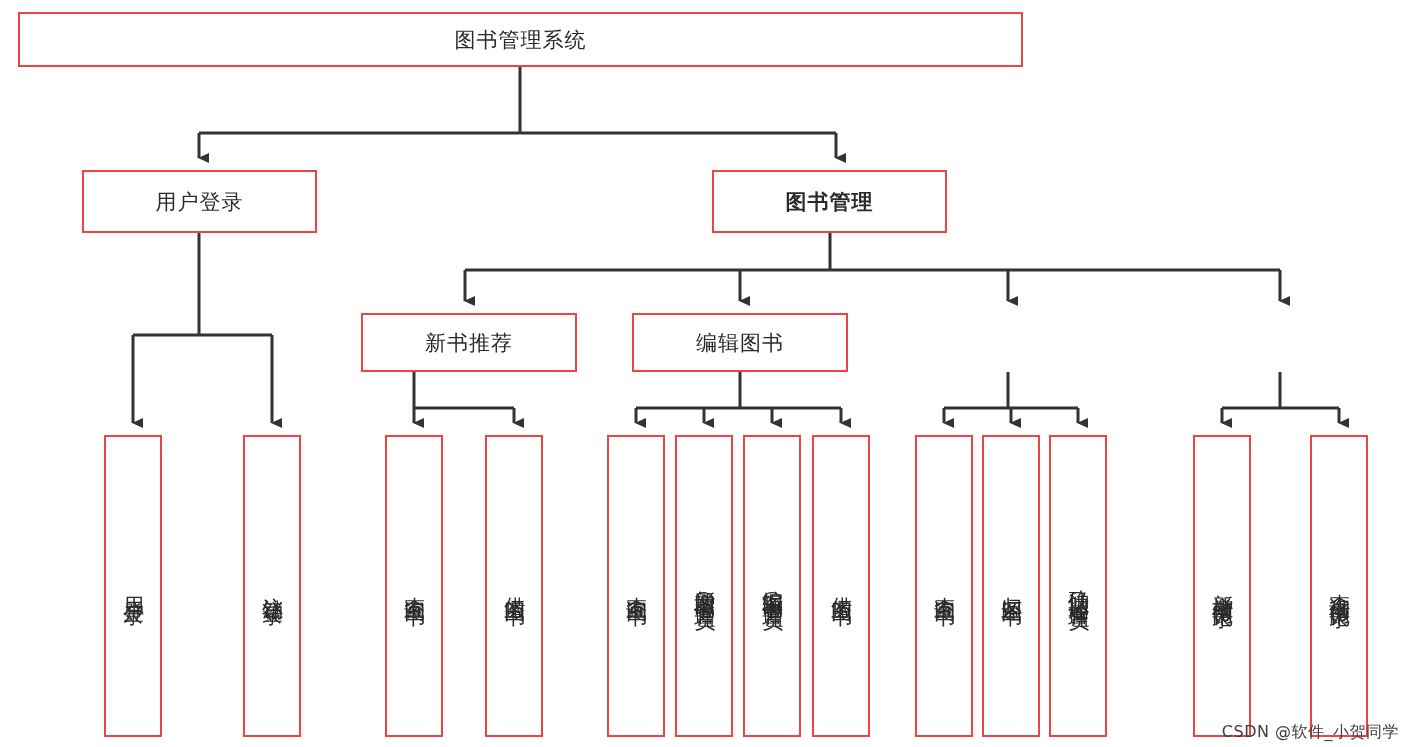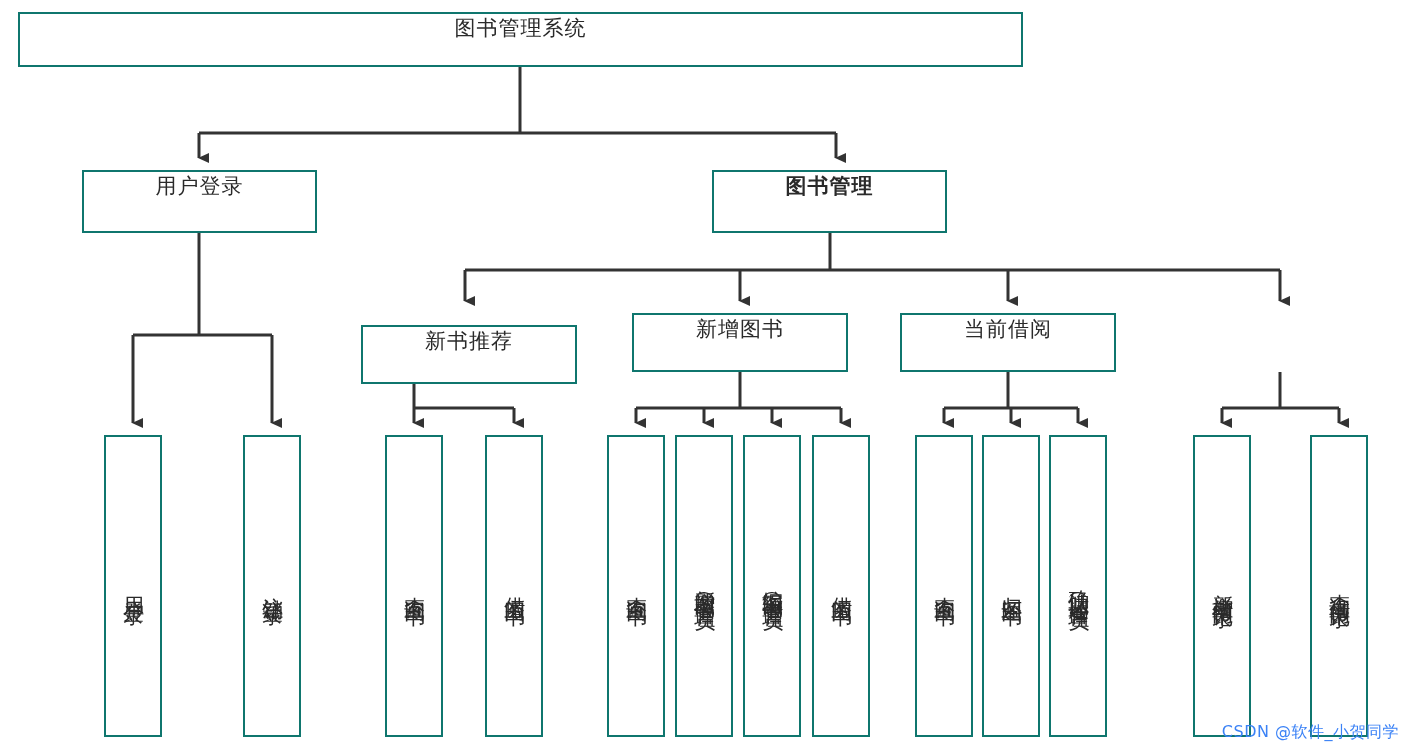--- a/index.html
+++ b/index.html
@@ -2,29 +2,29 @@
 <html><head>
 <meta charset="utf-8">
 <style>
   html,body{margin:0;padding:0;background:#ffffff;}
   body{width:1405px;height:747px;overflow:hidden;
        font-family:"DejaVu Sans","Liberation Sans",sans-serif;}
   #canvas{position:relative;width:1405px;height:747px;background:#fff;}
   svg.lines{position:absolute;left:0;top:0;width:1405px;height:747px;}
 
   .node{position:absolute;box-sizing:border-box;background:#ffffff;
-        border:2px solid #0f766e;display:flex;
+        border:2px solid #ef4444;display:flex;align-items:center;
         justify-content:center;color:#2a2a2a;}
   .node.h{font-size:21px;letter-spacing:1px;}
   .node.v{padding:6px 2px;}
   .vtext{writing-mode:vertical-rl;text-orientation:upright;
          font-size:21px;line-height:1.32;letter-spacing:3px;
          text-align:center;color:#2a2a2a;white-space:nowrap;}
   .watermark{position:absolute;right:6px;bottom:4px;font-size:16px;
-             color:#3b82f6;letter-spacing:.5px;white-space:nowrap;}
+             color:#404040;letter-spacing:.5px;white-space:nowrap;}
 </style>
 </head>
 <body>
 
 <div id="canvas">
 
   <svg class="lines" viewBox="0 0 1405 747" xmlns="http://www.w3.org/2000/svg">
     <defs>
       <marker id="ah" markerWidth="10" markerHeight="11" refX="5" refY="10" orient="auto" markerUnits="userSpaceOnUse">
         <path d="M0,0 L10,0 L5,11 Z" fill="#333333"></path>
@@ -78,28 +78,25 @@
     <span>图书管理系统</span>
   </div>
 
   <div class="node h" style="left:82px;top:170px;width:235px;height:63px;">
     <span>用户登录</span>
   </div>
   <div class="node h" style="left:712px;top:170px;width:235px;height:63px;font-weight:bold;">
     <span>图书管理</span>
   </div>
 
-  <div class="node h" style="left:361px;top:313px;width:216px;height:59px;margin-top:12px;">
+  <div class="node h" style="left:361px;top:313px;width:216px;height:59px;">
     <span>新书推荐</span>
   </div>
   <div class="node h" style="left:632px;top:313px;width:216px;height:59px;">
-    <span>新增图书</span>
-  </div>
-  <div class="node h" style="left:900px;top:313px;width:216px;height:59px;">
-    <span>当前借阅</span>
+    <span>编辑图书</span>
   </div>
 
   <div class="node v" style="left:104px;top:435px;width:58px;height:302px;">
     <span class="vtext">用户登录</span>
   </div>
   <div class="node v" style="left:243px;top:435px;width:58px;height:302px;">
     <span class="vtext">注销登录</span>
   </div>
 
   <div class="node v" style="left:385px;top:435px;width:58px;height:302px;">

